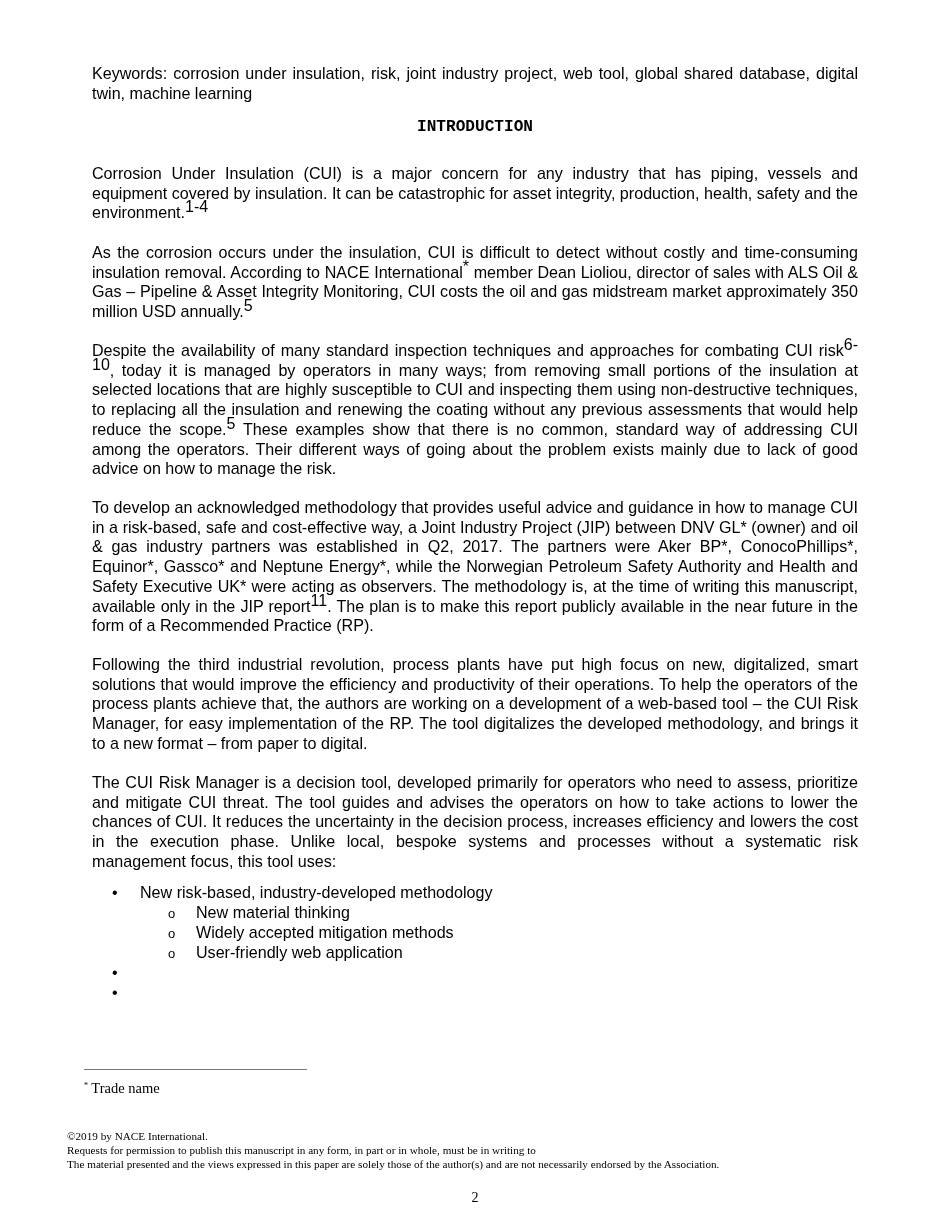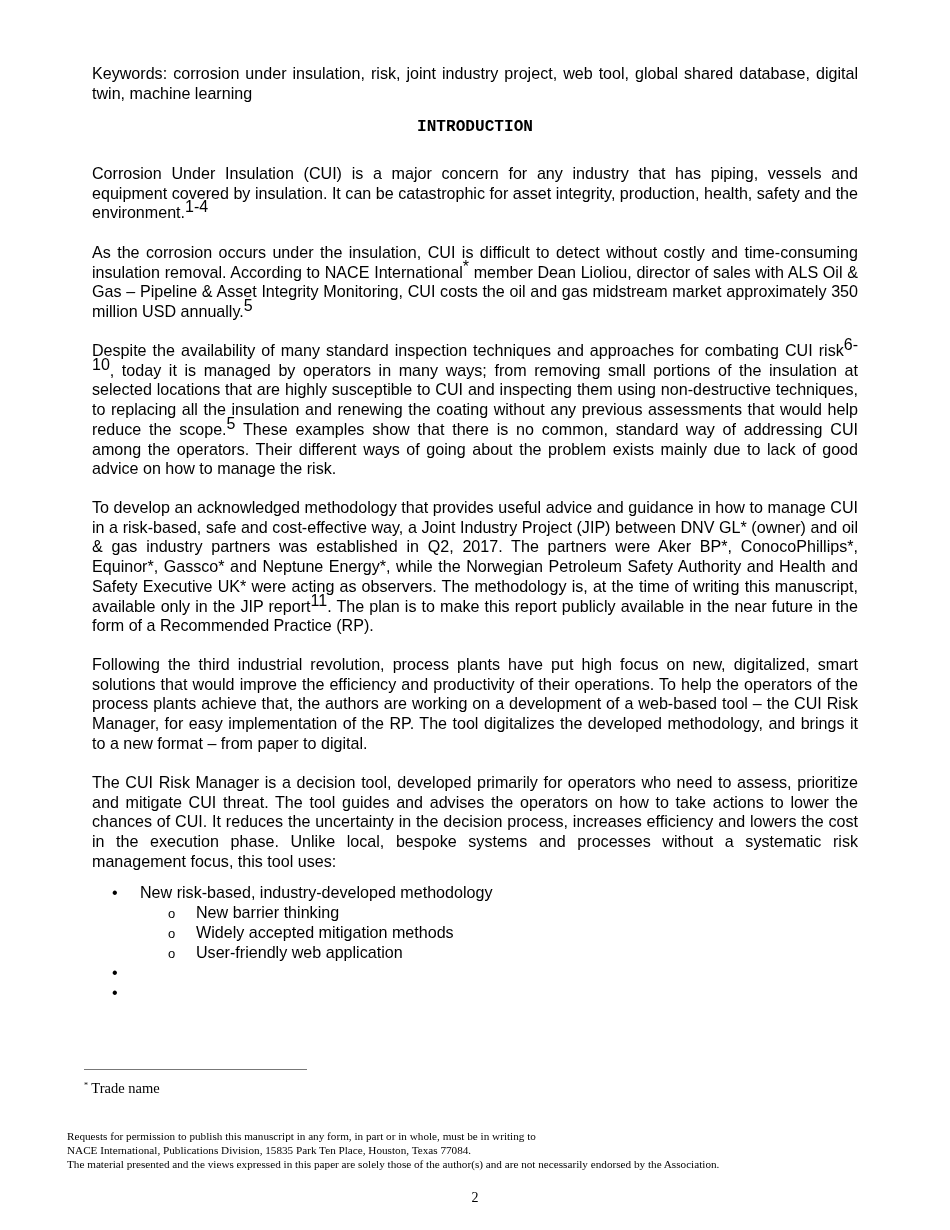--- a/index.html
+++ b/index.html
@@ -63,21 +63,21 @@
     <p class="just">The CUI Risk Manager is a decision tool, developed primarily for operators who need to assess, prioritize and mitigate CUI threat. The tool guides and advises the operators on how to take actions to lower the chances of CUI. It reduces the uncertainty in the decision process, increases efficiency and lowers the cost in the execution phase. Unlike local, bespoke systems and processes without a systematic risk management focus, this tool uses:</p>
   </div>
 
   <div class="list">
     <div class="li">
       <span class="mk">•</span>
       <span class="tx">New risk-based, industry-developed methodology</span>
     </div>
     <div class="li sub">
       <span class="mk">o</span>
-      <span class="tx">New barrier thinking</span>
+      <span class="tx">New material thinking</span>
     </div>
     <div class="li sub">
       <span class="mk">o</span>
       <span class="tx">Widely accepted mitigation methods</span>
     </div>
     <div class="li sub">
       <span class="mk">o</span>
       <span class="tx">User-friendly web application</span>
     </div>
     <div class="li">
@@ -85,19 +85,19 @@
     </div>
     <div class="li">
       <span class="mk">•</span>
     </div>
   </div>
 
   <div class="fn-rule"></div>
   <div class="fn"><sup>*</sup><span> Trade name</span></div>
 
   <div class="copyright">
+    <div>©2019 by NACE International.</div>
     <div>Requests for permission to publish this manuscript in any form, in part or in whole, must be in writing to</div>
-    <div>NACE International, Publications Division, 15835 Park Ten Place, Houston, Texas 77084.</div>
     <div>The material presented and the views expressed in this paper are solely those of the author(s) and are not necessarily endorsed by the Association.</div>
   </div>
 
   <div class="pnum">2</div>
 </div>
 
 </body></html>

